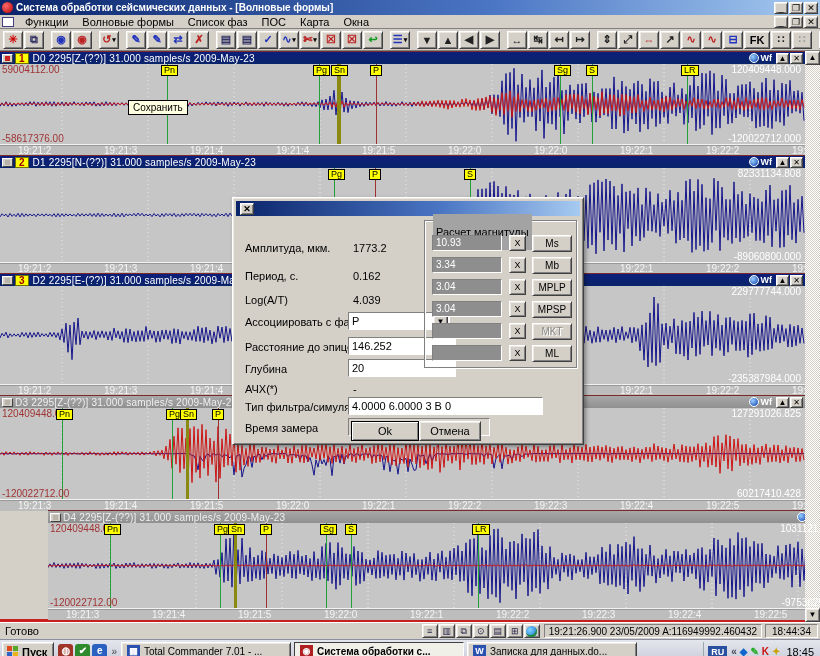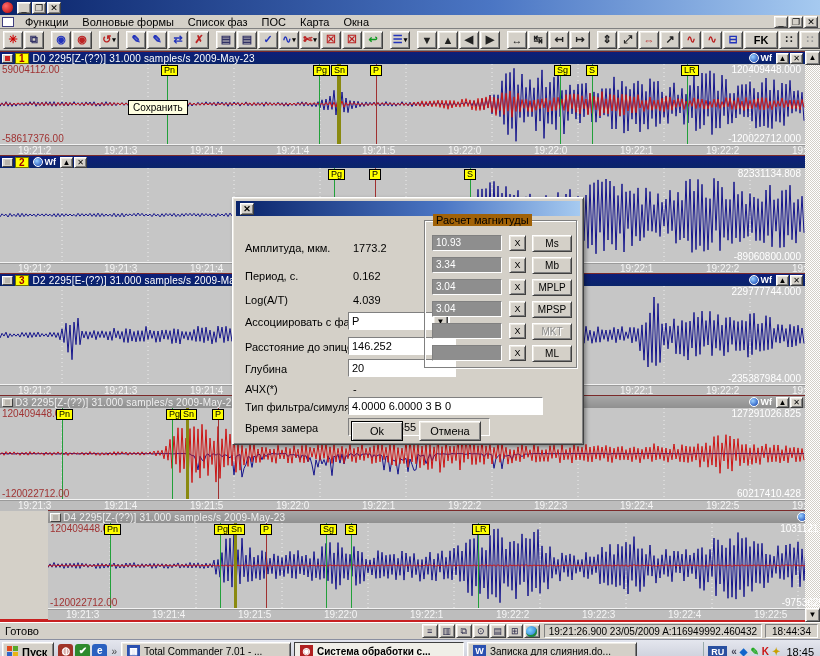--- a/index.html
+++ b/index.html
@@ -17,21 +17,21 @@
 
   #menubar { height:14px; display:flex; align-items:center; padding:0 2px; border-bottom:1px solid #808080; background:#d4d0c8; }
   #menu-child-icon { width:12px; height:10px; background:#fff; border:1px solid #404080; margin-right:4px; }
   .menu-item { padding:0 7px; font-size:11px; color:#000; white-space:nowrap; }
   #menubar .spacer { flex:1; }
 
   #toolbar { height:22px; display:flex; align-items:center; padding:1px 3px; background:#d4d0c8; border-bottom:1px solid #808080; }
   .tbtn { width:20px; height:18px; margin-right:1px; display:flex; align-items:center; justify-content:center; font-size:11px; font-weight:bold; cursor:default; flex:0 0 auto; }
   .tbtn .arrow { font-size:7px; margin-left:1px; color:#000; }
   .tsep { width:6px; height:18px; flex:0 0 auto; }
-  .tbtn.wide { width:34px; }
+  .tbtn.wide { width:26px; }
 
   
   #client { position:relative; width:820px; }
   #panels { width:805px; }
   .panel { position:relative; width:805px; border-top:1px solid #7b2a2a; }
   .phead { height:12px; display:flex; align-items:center; padding:0 2px; color:#fff; font-size:10px; }
   .phead.active { background:linear-gradient(180deg,#0d1e7a,#0a246a); }
   .phead.inactive { background:linear-gradient(180deg,#a8a8a8,#909090); color:#efefef; }
   .pbtn { width:11px; height:9px; margin-right:2px; background:#d4d0c8; border:1px solid; border-color:#fff #404040 #404040 #fff; flex:0 0 auto; }
   .pbtn .fill { display:block; width:5px; height:5px; margin:1px auto; }
@@ -64,28 +64,28 @@
 
   
   #dialog { position:absolute; left:232px; top:146px; width:352px; height:248px; background:#d4d0c8; border:1px solid; border-color:#ffffff #404040 #404040 #ffffff; box-shadow:inset 1px 1px 0 #ece9e2, inset -1px -1px 0 #808080, 2px 2px 4px rgba(0,0,0,.35); z-index:40; }
   #dlg-title { position:absolute; left:3px; top:3px; right:3px; height:15px; background:linear-gradient(90deg,#0a246a,#4b76c4 60%,#a6caf0); color:#fff; font-size:10px; font-weight:bold; display:flex; align-items:center; padding:0 3px; }
   #dlg-title span { flex:1; }
   .dlg-label { position:absolute; left:12px; font-size:11px; color:#000; white-space:nowrap; }
   .dlg-value { position:absolute; left:120px; font-size:11px; color:#000; white-space:nowrap; }
   .dlg-input { position:absolute; left:115px; height:18px; background:#fff; font-size:11px; padding:1px 3px; line-height:15px; white-space:nowrap; overflow:hidden; }
   .combo-arrow { position:absolute; right:1px; top:1px; bottom:1px; width:15px; font-size:8px; line-height:13px; text-align:center; color:#000; }
   #dlg-group { position:absolute; left:191px; top:22px; width:153px; height:148px; border:1px solid #808080; box-shadow:1px 1px 0 #fff, inset 1px 1px 0 #fff; }
-  #dlg-group-title { position:absolute; top:-7px; left:8px; background:#a16207; padding:0 3px; font-size:11px; }
+  #dlg-group-title { position:absolute; top:-7px; left:8px; background:#a3a3a3; padding:12px 3px; font-size:11px; }
   .mag-row { position:absolute; left:7px; height:17px; width:140px; }
   .mag-field { position:absolute; left:0; top:0; width:70px; height:16px; background:#8e8e8e; color:#fff; font-size:10px; padding:1px 3px; }
   .mag-x { position:absolute; left:77px; top:0; width:17px; height:16px; font-size:9px; line-height:14px; text-align:center; }
   .mag-btn { position:absolute; left:100px; top:0; width:40px; height:17px; font-size:10px; line-height:15px; text-align:center; }
   .mag-btn.disabled { color:#8a8a8a; text-shadow:1px 1px 0 #fff; }
   .dlg-btn { position:absolute; height:20px; font-size:11px; text-align:center; line-height:18px; }
-  #dlg-ok { left:118px; top:223px; width:52px; border:1px solid #000; box-shadow:inset 1px 1px 0 #fff, inset -1px -1px 0 #808080; background:#d4d0c8; }
+  #dlg-ok { left:118px; top:223px; width:68px; border:1px solid #000; box-shadow:inset 1px 1px 0 #fff, inset -1px -1px 0 #808080; background:#d4d0c8; }
   #dlg-cancel { left:186px; top:223px; width:62px; }
 
   
   #statusbar { height:17px; display:flex; align-items:center; background:#d4d0c8; border-top:1px solid #fff; padding:1px 2px; }
   #status-text { flex:1; font-size:11px; padding-left:3px; }
   .sicon { width:16px; height:14px; margin-left:1px; font-size:9px; line-height:12px; text-align:center; color:#224; }
   .globe { width:11px; height:11px; border-radius:50%; background:radial-gradient(circle at 35% 35%, #7fd4ff,#0b62c4); box-shadow:inset -1px -2px 0 #1f8b3a; display:inline-block; margin-top:1px; }
   #status-time { margin-left:4px; padding:0 4px; height:14px; line-height:13px; font-size:10px; }
   #status-clock { margin-left:3px; padding:0 6px; height:14px; line-height:13px; font-size:10px; }
 
@@ -104,20 +104,21 @@
   #tray { margin-left:auto; display:flex; align-items:center; height:19px; padding:0 4px; flex:0 0 auto; border-left:1px solid #9aa; }
   #tray-lang { background:#2a50a0; color:#fff; font-size:9px; font-weight:bold; padding:1px 3px; margin-right:4px; }
   .trayicon { font-size:10px; font-weight:bold; margin-right:3px; }
   #tray-clock { font-size:11px; margin-left:3px; }
 </style>
 </head>
 <body>
 
 <div id="titlebar">
   <div id="title-icon"></div>
+  <div id="title-text">Система обработки сейсмических данных - [Волновые формы]</div>
   <div class="ctl raised">_</div>
   <div class="ctl raised">❐</div>
   <div class="ctl raised">✕</div>
 </div>
 
 <div id="menubar">
   <div id="menu-child-icon"></div>
 
   <div class="menu-item">Функции</div>
     <div class="menu-item">Волновые формы</div>
@@ -317,20 +318,21 @@
           <span style="left: 706px;">19:22:2</span>
           <span style="left: 792px;">19:22:3</span>
         </div>
       </div>
       <div class="panel" style="height: 118px;">
         <div class="phead active">
           <div class="pbtn">
             <span class="fill" style="background: rgb(184, 180, 172);"></span>
           </div>
           <span class="pnum">2</span>
+          <span class="ptitle">D1  2295[N-(??)] 31.000 samples/s 2009-May-23</span>
           <span class="pcorner">
             <span class="wf-circle"></span>
             <span class="wf-label">Wf</span>
             <div class="hbtn raised">▲</div>
             <div class="hbtn raised">✕</div>
           </span>
         </div>
         <div class="pwave" style="height: 94px;">
           <svg width="805" height="94">
             <line x1="62" x2="62" y1="0" y2="94" stroke="#ededed" stroke-dasharray="1,3"></line>
@@ -639,21 +641,21 @@
       <div class="task raised">
         <span class="ticon" style="background: rgb(42, 80, 176);">▦</span>
         <span class="tlabel">Total Commander 7.01 - ...</span>
       </div>
       <div class="task raised pressed">
         <span class="ticon" style="background: rgb(176, 32, 32);">◉</span>
         <span class="tlabel">Система обработки с...</span>
       </div>
       <div class="task raised">
         <span class="ticon" style="background: rgb(42, 80, 176);">W</span>
-        <span class="tlabel">Записка для слияния.do...</span>
+        <span class="tlabel">Записка для данных.do...</span>
       </div>
     </span>
   <div id="tray">
     <span id="tray-lang">RU</span>
     <span id="tray-icons" style="display:flex">
         <span class="trayicon" style="color: rgb(68, 68, 85);">«</span>
         <span class="trayicon" style="color: rgb(17, 102, 204);">◆</span>
         <span class="trayicon" style="color: rgb(34, 170, 34);">✎</span>
         <span class="trayicon" style="color: rgb(204, 17, 17);">K</span>
         <span class="trayicon" style="color: rgb(200, 160, 0);">✦</span>

